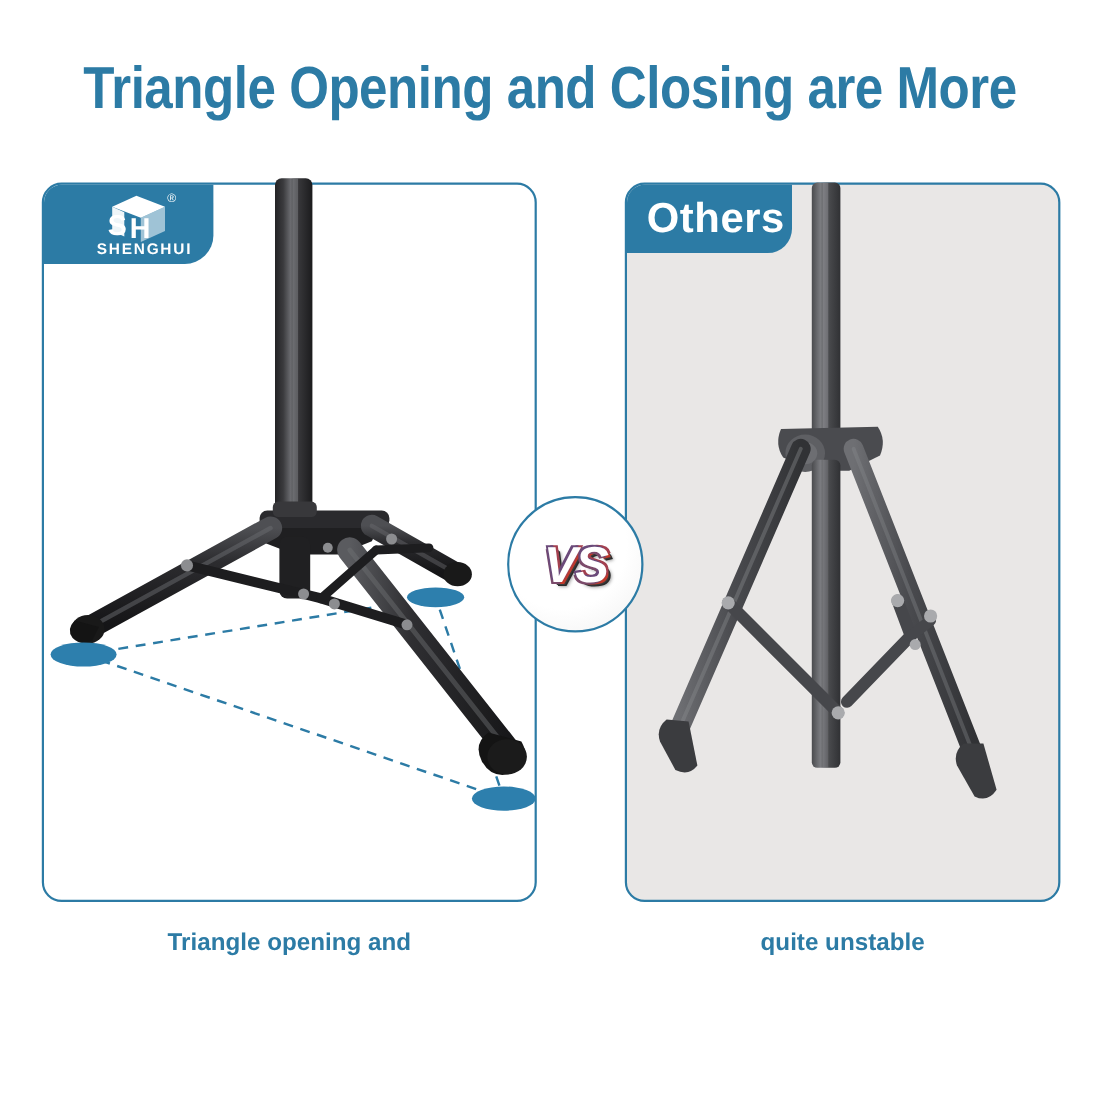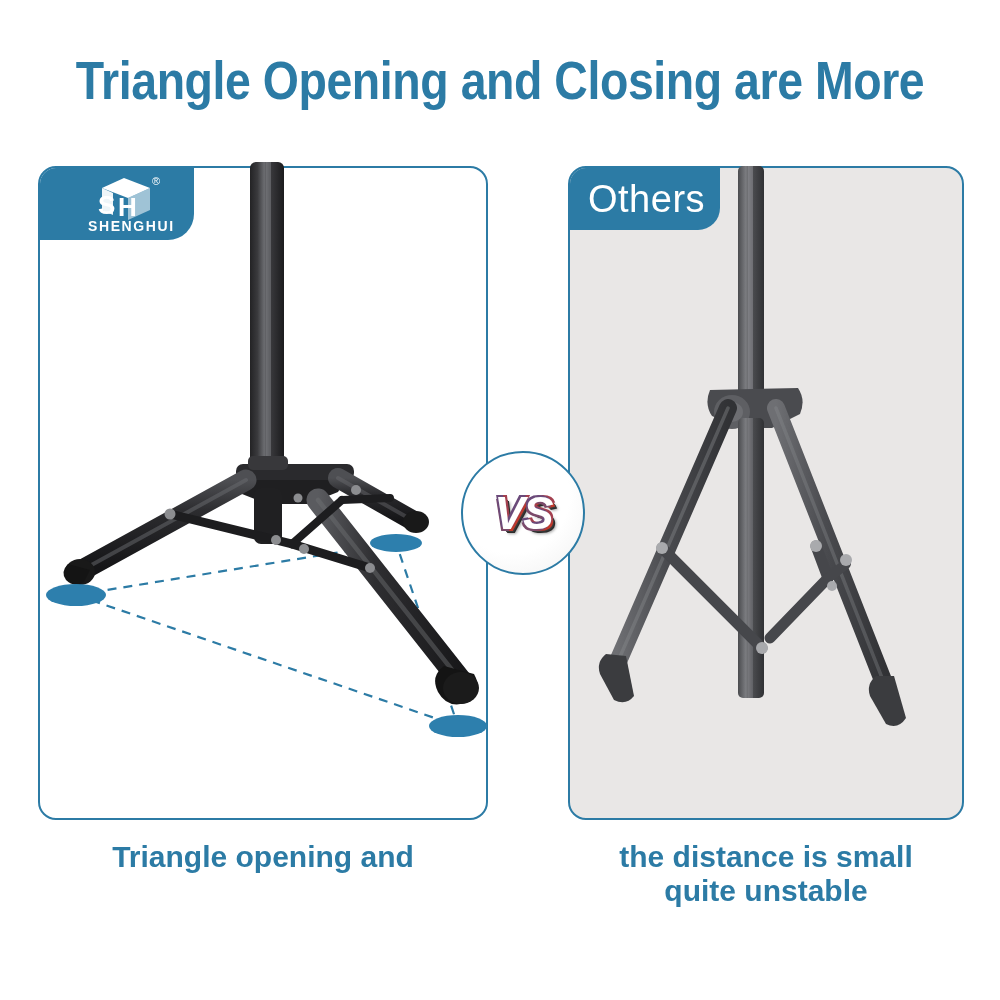--- a/index.html
+++ b/index.html
@@ -75,21 +75,21 @@
     height: 62px;
     border-bottom-right-radius: 22px;
   }
   #others-label {
     position: absolute;
     left: 18px;
     top: 7px;
     color: #ffffff;
     font-size: 38px;
     line-height: 48px;
-    font-weight: normal;
+    font-weight: bold;
     letter-spacing: 0.5px;
   }
 
   
   #brand-logo-wrap {
     position: absolute;
     left: 48px;
     top: 8px;
     width: 74px;
     height: 44px;
@@ -153,21 +153,21 @@
        2px  2px 0 #c0392b,
        3px  3px 0 #3a3a3a,
        4px  4px 0 #2b2b2b,
        5px  5px 3px rgba(0,0,0,0.35);
   }
 
   
   .caption {
     position: absolute;
     color: #2c7ba5;
-    font-size: 30px;
+    font-size: 22px;
     font-weight: bold;
     line-height: 34px;
     text-align: center;
   }
   #caption-left {
     left: 38px;
     top: 840px;
     width: 450px;
   }
   #caption-right {
@@ -336,15 +336,14 @@
 
 <div id="vs-badge">
   <span id="vs-text">VS</span>
 </div>
 
 <div class="caption" id="caption-left">
   <span class="caption-line">Triangle opening and</span>
 </div>
 
 <div class="caption" id="caption-right">
-  <span class="caption-line">the distance is small</span>
   <span class="caption-line">quite unstable</span>
 </div>
 
 </body></html>

